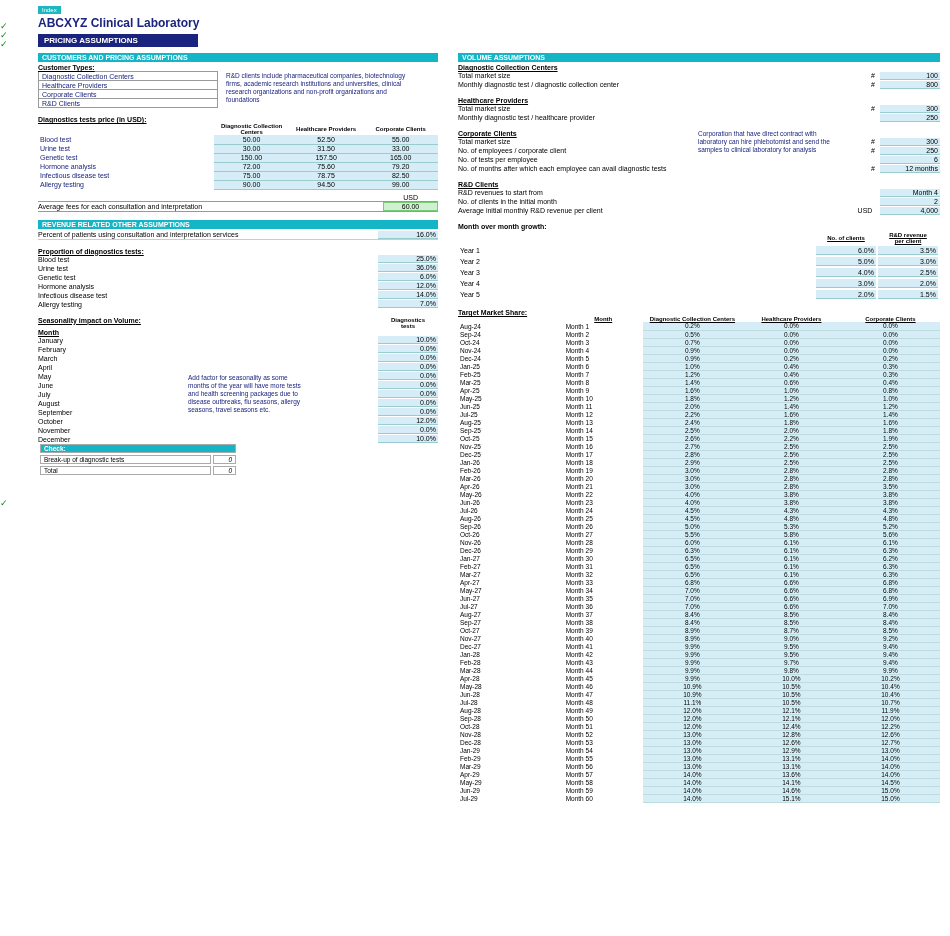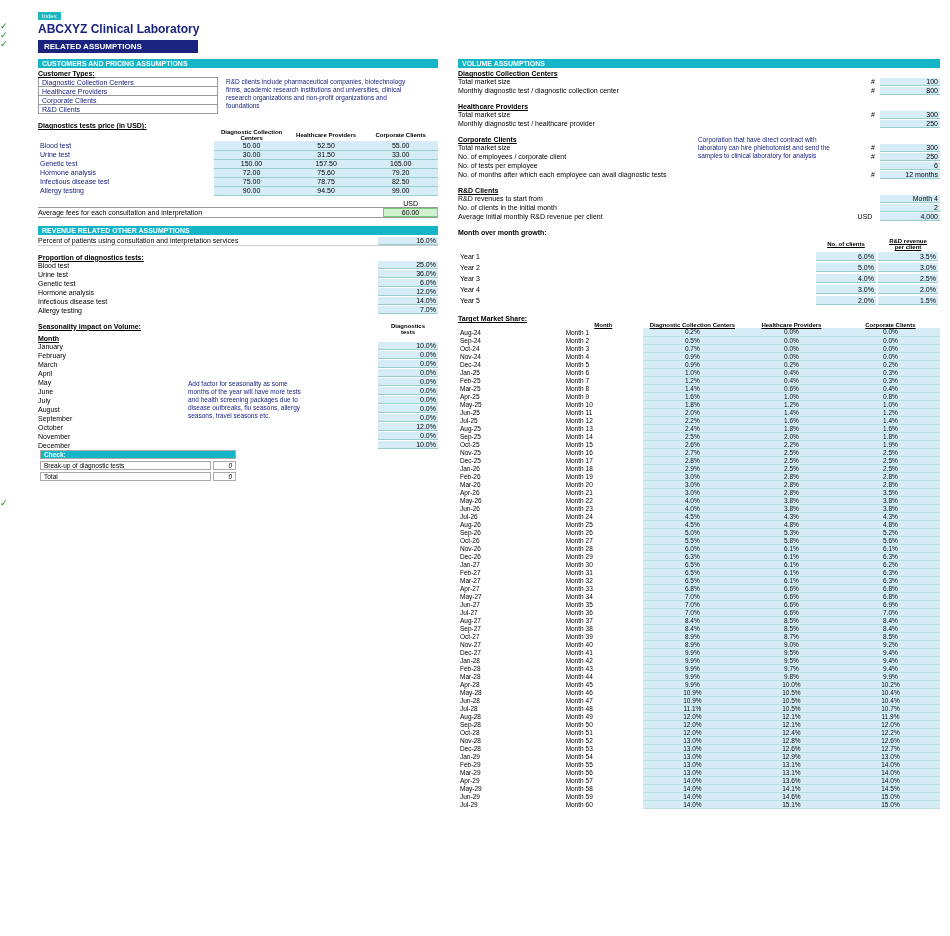--- a/index.html
+++ b/index.html
@@ -1,19 +1,19 @@
 <!DOCTYPE html>
 <html><head>
 <meta charset="utf-8">
 <style>
 *{box-sizing:border-box;margin:0;padding:0}
 body{font-family:Arial,Helvetica,sans-serif;font-size:7px;background:#fff;color:#000;width:950px}
 .gutter{width:28px;float:left;padding-top:22px}
 .gutter .check{color:#0a8a0a;font-size:9px;line-height:9px}
-.page{margin-left:28px;padding:12px 10px 20px 10px}
+.page{margin-left:28px;padding:6px 10px 20px 10px}
 .index-btn{display:inline-block;background:#1fb6c1;color:#fff;font-size:6px;padding:1px 4px;margin-bottom:2px}
 .title{color:#1a237e;font-weight:bold;font-size:12px;margin-bottom:4px}
 .section-banner{background:#1a237e;color:#fff;font-weight:bold;font-size:8px;padding:2px 6px;display:inline-block;min-width:160px;margin-bottom:6px}
 .sub-banner{background:#14b5c6;color:#fff;font-weight:bold;font-size:7px;padding:1px 4px;margin-bottom:2px}
 .cols{display:flex;gap:20px}
 .col-left{width:400px}
 .col-right{flex:1}
 .block{margin-bottom:8px}
 .bold{font-weight:bold}
 .under{text-decoration:underline;font-weight:bold}
@@ -51,21 +51,21 @@
  <div class="check">✓</div>
  <div class="check">✓</div>
  <div class="check">✓</div>
  <div style="height:450px"></div>
  <div class="check">✓</div>
 </div>
 
 <div class="page">
 <div class="index-btn">Index</div>
 <div class="title">ABCXYZ Clinical Laboratory</div>
-<div class="section-banner">RELATED ASSUMPTIONS</div>
+<div class="section-banner">PRICING ASSUMPTIONS</div>
 
 <div class="cols">
 
 <div class="col-left">
 
 <div class="block">
 <div class="sub-banner">CUSTOMERS AND PRICING ASSUMPTIONS</div>
 <div style="display:flex;gap:8px">
  <div style="width:180px">
   <div class="under">Customer Types:</div>

